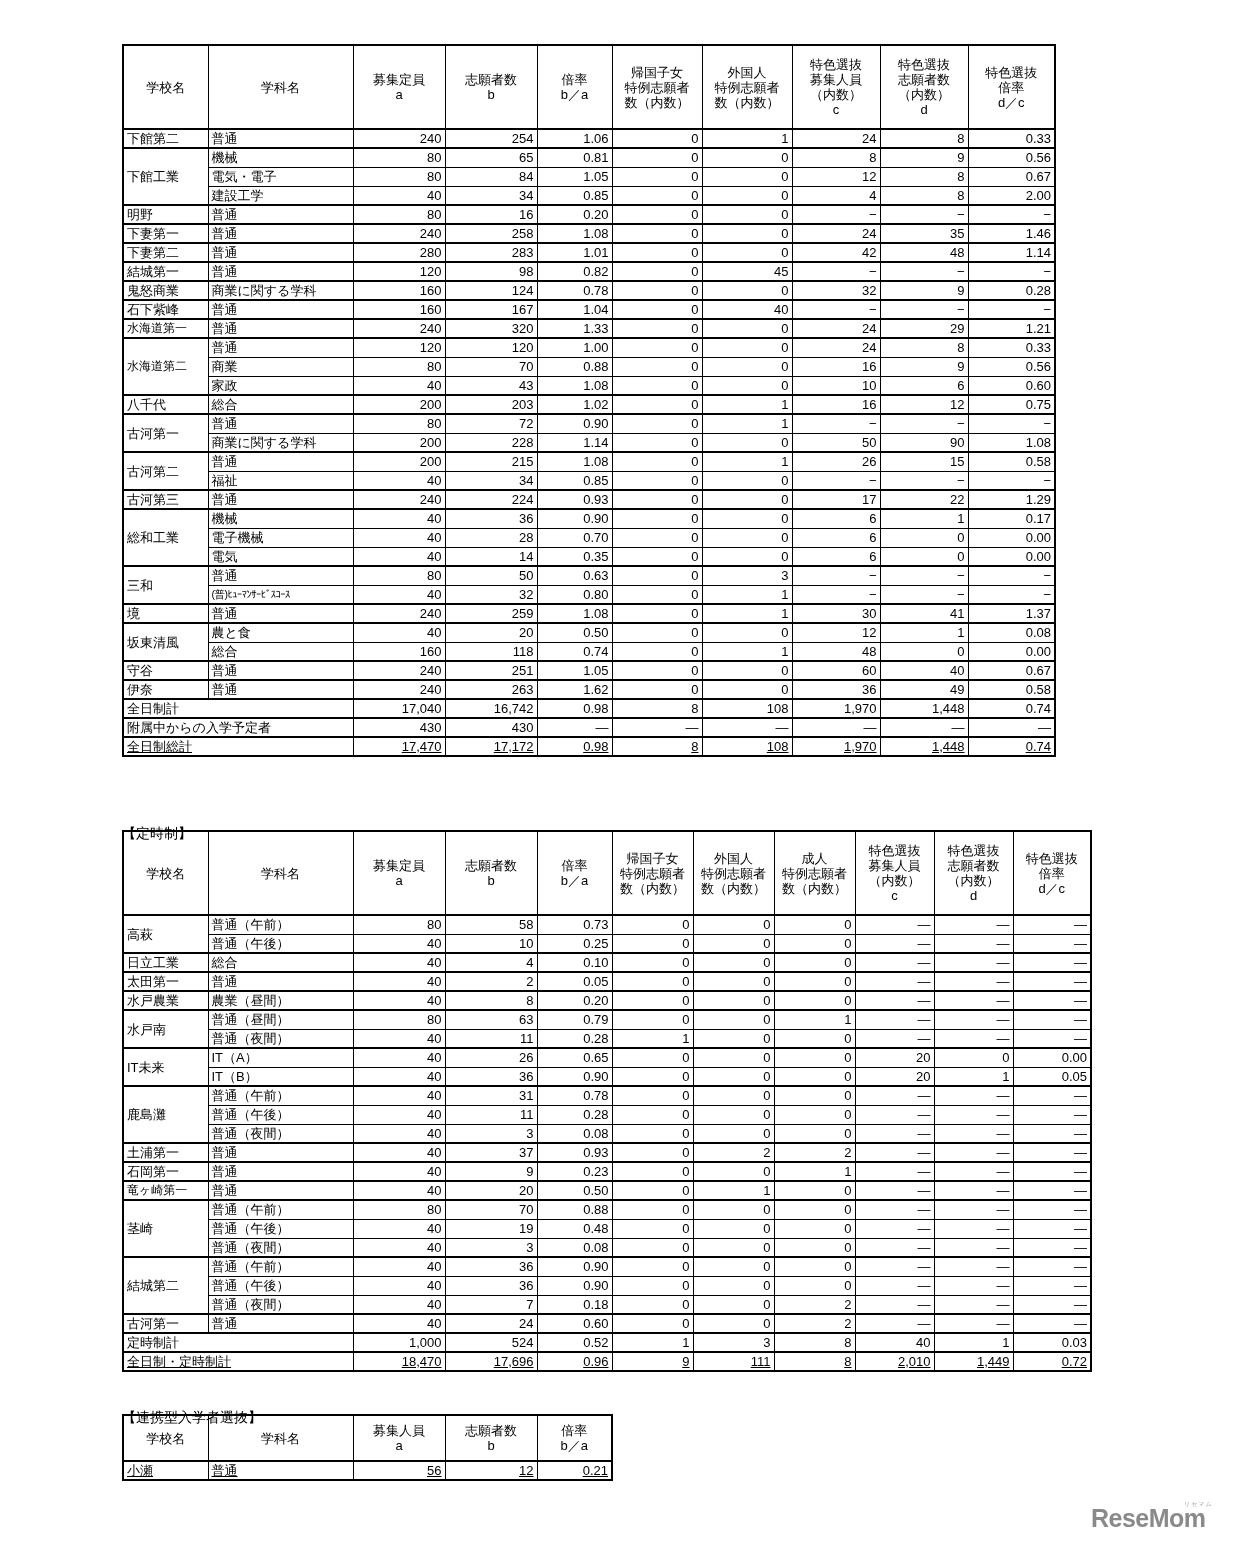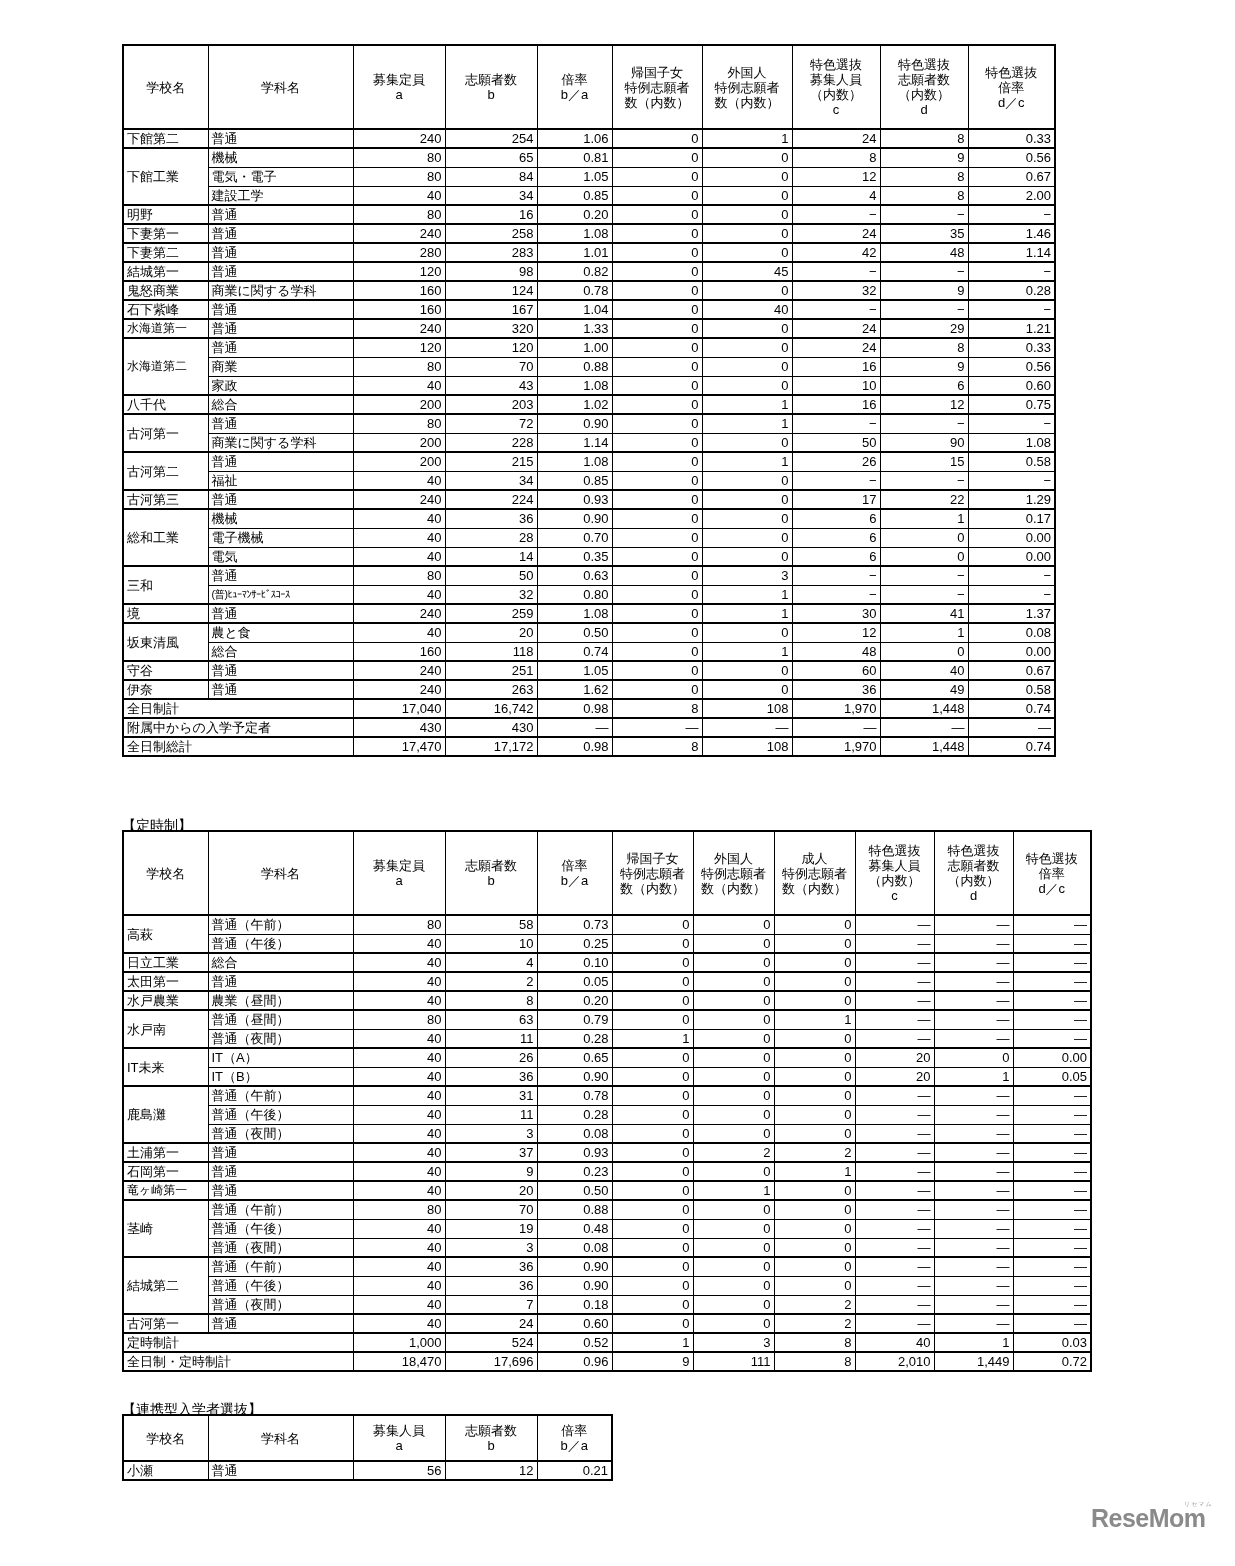--- a/index.html
+++ b/index.html
@@ -46,29 +46,29 @@
     font-size: 13px;
     padding: 2px 1px;
   }
   td.num { text-align: right; }
   td.ctr { text-align: left; }
   td.txt { text-align: left; }
   td.schoolname { text-align: left; vertical-align: middle; }
   td.tiny { font-size: 10.5px; letter-spacing: -0.5px; }
 
   .outer-top { border-top: 2px solid #000 !important; }
-  .outer-bottom { border-bottom: 2px solid #000 !important; }
+  .outer-bottom { border-bottom: 2px solid #000 !important; text-decoration: underline; }
   .outer-left { border-left: 2px solid #000 !important; }
   .outer-right { border-right: 2px solid #000 !important; }
   .grp-top { border-top: 2px solid #000 !important; }
 
   .section-label {
     font-size: 14px;
     line-height: 18px;
-    margin: 8px 0 2px 0;
+    margin: 16px 0 2px 0;
     font-family: "Liberation Sans", "DejaVu Sans", sans-serif;
   }
 
   #t1wrap { position: absolute; left: 122px; top: 44px; }
   #t2label { position: absolute; left: 122px; top: 808px; }
   #t2wrap { position: absolute; left: 122px; top: 830px; }
   #t3label { position: absolute; left: 122px; top: 1392px; }
   #t3wrap { position: absolute; left: 122px; top: 1414px; }
 
   .logo {

